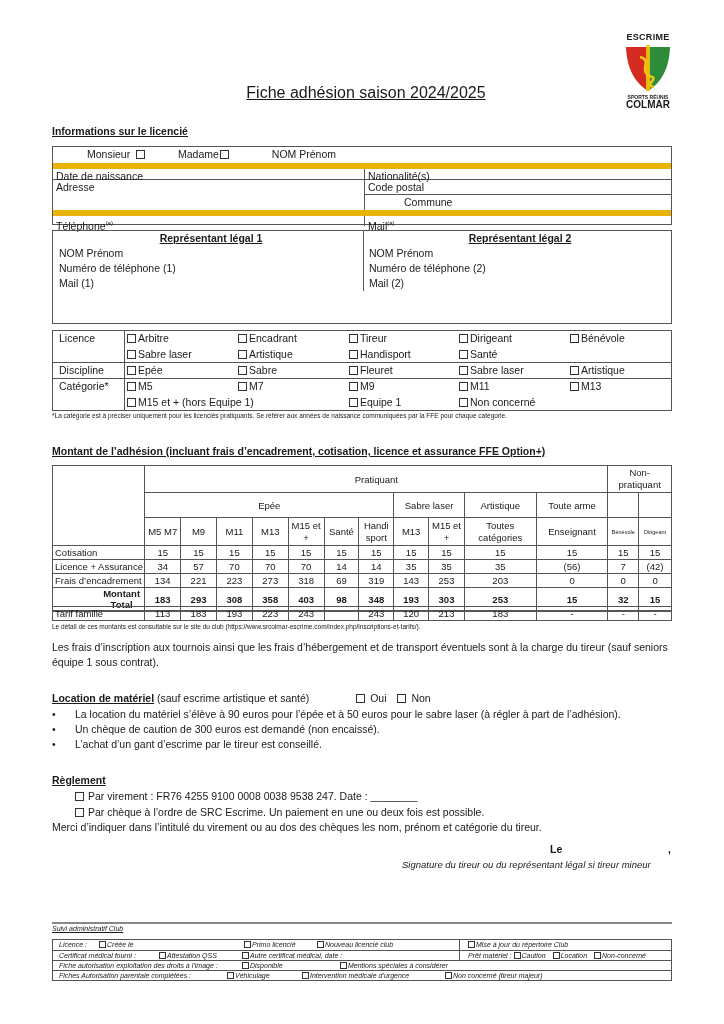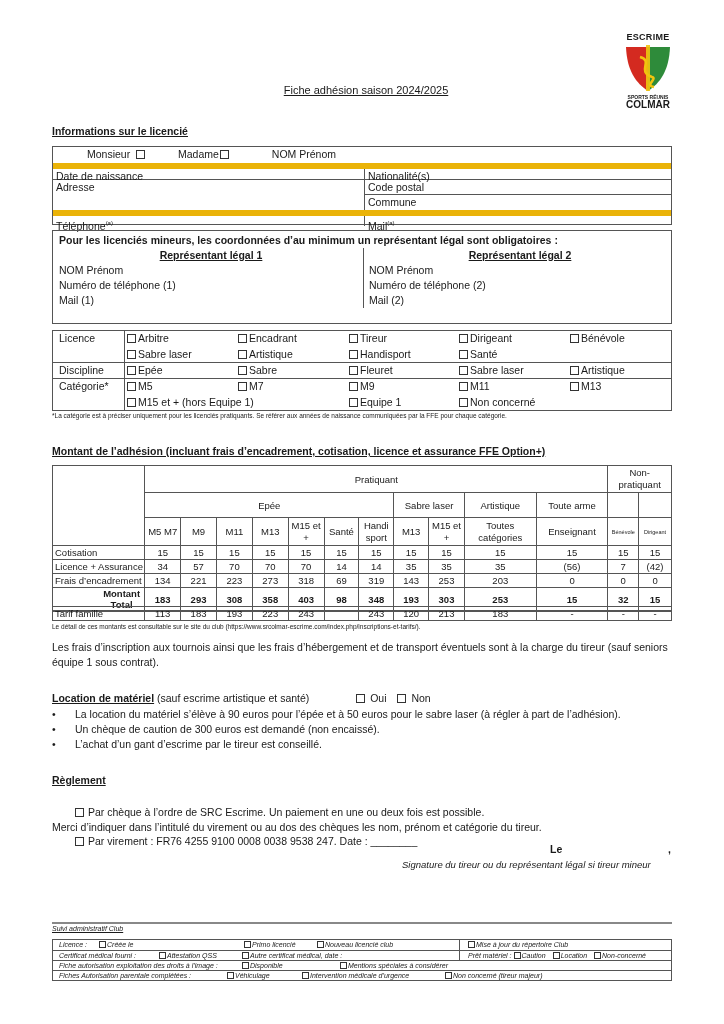--- a/index.html
+++ b/index.html
@@ -4,21 +4,21 @@
 <style>
   * { box-sizing: border-box; margin: 0; padding: 0; }
   html, body { width: 724px; height: 1024px; background: #fff; }
   body { font-family: "Liberation Sans", "DejaVu Sans", sans-serif; color: #1a1a1a; position: relative; overflow: hidden; }
   .abs { position: absolute; }
   .logo { left: 618px; top: 32px; width: 60px; height: 88px; text-align: center; }
   .logo .top { font-size: 9px; font-weight: bold; letter-spacing: 0.3px; }
   .logo svg { display: block; margin: 1px auto 0; }
   .logo .sub { font-size: 5px; font-weight: bold; margin-top: 1px; }
   .logo .city { font-size: 10px; font-weight: bold; line-height: 10px; }
-  .title { left: 0; width: 724px; top: 84px; text-align: center; font-size: 11px; text-decoration: underline; padding-left: 8px; }
+  .title { left: 0; width: 724px; top: 84px; text-align: center; font-size: 16px; text-decoration: underline; padding-left: 8px; }
   .sec { font-size: 10.5px; font-weight: bold; text-decoration: underline; }
   .box { border: 1px solid #555; }
   .row { display: flex; border-top: 6px solid #eab308; height: 16px; font-size: 10.5px; line-height: 15px; }
   .row:first-child { border-top: none; }
   .cell { padding-left: 3px; }
   .cb { display: inline-block; width: 9px; height: 9px; border: 1px solid #333; vertical-align: -1px; margin-right: 2px; }
   table.fees { border-collapse: collapse; font-size: 9.5px; position: absolute; }
   table.fees td { border: 1px solid #555; text-align: center; padding: 0; height: 14px; }
   table.fees td.lbl { text-align: left; padding-left: 2px; }
   table.fees tr.total td { font-weight: bold; border-bottom: 2px solid #555; }
@@ -62,31 +62,30 @@
     </div>
   </div>
   <div class="row">
     <div class="cell" style="width:312px; border-right:1px solid #555;">Date de naissance</div>
     <div class="cell" style="flex:1;">Nationalité(s)</div>
   </div>
   <div style="display:flex; border-top:1px solid #555; height:31px; font-size:10.5px; line-height:15px;">
     <div class="cell" style="width:312px; border-right:1px solid #555;">Adresse</div>
     <div style="flex:1;">
       <div class="cell" style="height:15px; border-bottom:1px solid #555;">Code postal</div>
-      <div class="cell" style="height:15px;">Commune</div>
+      <div class="cell" style="height:15px;margin-left:36px;">Commune</div>
     </div>
   </div>
   <div class="row">
     <div class="cell" style="width:312px; border-right:1px solid #555;"><span>Téléphone</span><sup style="font-size:6px;">(a)</sup></div>
     <div class="cell" style="flex:1;"><span>Mail</span><sup style="font-size:6px;">(a)</sup></div>
   </div>
 </div>
 
 <div class="abs box" style="left:52px; top:230px; width:620px; height:94px; font-size:10.5px; line-height:15px;">
-  <div style="padding-left:6px; font-weight:bold; margin-top:2px;">Pour les licenciés mineurs, les coordonnées d’au minimum un représentant légal sont obligatoires :</div>
   <div style="display:flex;">
     <div style="width:311px; padding-left:6px; border-right:1px solid #555;">
       <div style="text-align:center; font-weight:bold; text-decoration:underline;">Représentant légal 1</div>
       <div>NOM Prénom</div>
       <div>Numéro de téléphone (1)</div>
       <div>Mail (1)</div>
     </div>
     <div style="flex:1; padding-left:5px;">
       <div style="text-align:center; font-weight:bold; text-decoration:underline;">Représentant légal 2</div>
       <div>NOM Prénom</div>
@@ -305,21 +304,21 @@
   <span style="margin-left:44px;"><span class="cb"></span> <span>Oui</span></span>
   <span style="margin-left:8px;"><span class="cb"></span> <span>Non</span></span>
 </div>
 <ul class="abs bul" style="left:52px; top:707px; width:630px;">
   <li>La location du matériel s’élève à 90 euros pour l’épée et à 50 euros pour le sabre laser (à régler à part de l’adhésion).</li>
   <li>Un chèque de caution de 300 euros est demandé (non encaissé).</li>
   <li>L’achat d’un gant d’escrime par le tireur est conseillé.</li>
 </ul>
 
 <div class="abs sec" style="left:52px; top:774px;">Règlement</div>
-<div class="abs txt" style="left:75px; top:834px;"><span class="cb" style="margin-right:4px;"></span><span>Par virement : FR76 4255 9100 0008 0038 9538 247. Date : ________</span></div>
+<div class="abs txt" style="left:75px; top:789px;"><span class="cb" style="margin-right:4px;"></span><span>Par virement : FR76 4255 9100 0008 0038 9538 247. Date : ________</span></div>
 <div class="abs txt" style="left:75px; top:805px;"><span class="cb" style="margin-right:4px;"></span><span>Par chèque à l’ordre de SRC Escrime. Un paiement en une ou deux fois est possible.</span></div>
 <div class="abs txt" style="left:52px; top:820px;">Merci d’indiquer dans l’intitulé du virement ou au dos des chèques les nom, prénom et catégorie du tireur.</div>
 
 <div class="abs txt" style="left:550px; top:842px; font-weight:bold;">Le</div>
 <div class="abs txt" style="left:668px; top:842px; font-weight:bold;">,</div>
 <div class="abs txt" style="left:402px; top:857px; font-style:italic; font-size:9.5px;">Signature du tireur ou du représentant légal si tireur mineur</div>
 
 <div class="abs" style="left:52px; top:922px; width:620px; border-top:2px solid #888;"></div>
 <div class="abs admin" style="left:52px; top:925px; text-decoration:underline;">Suivi administratif Club</div>
 

